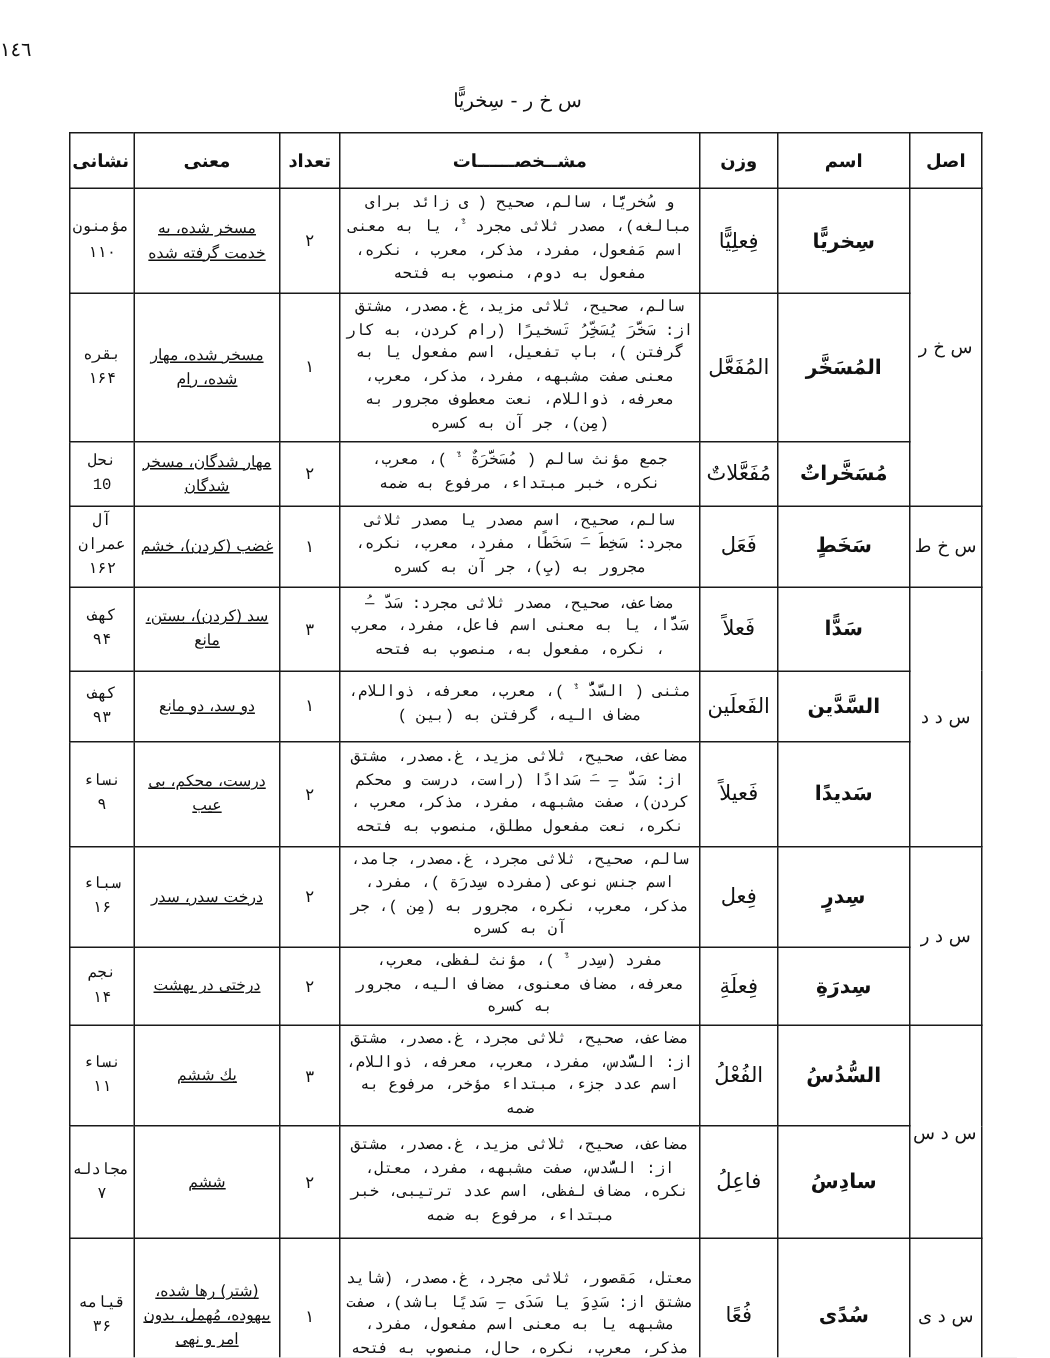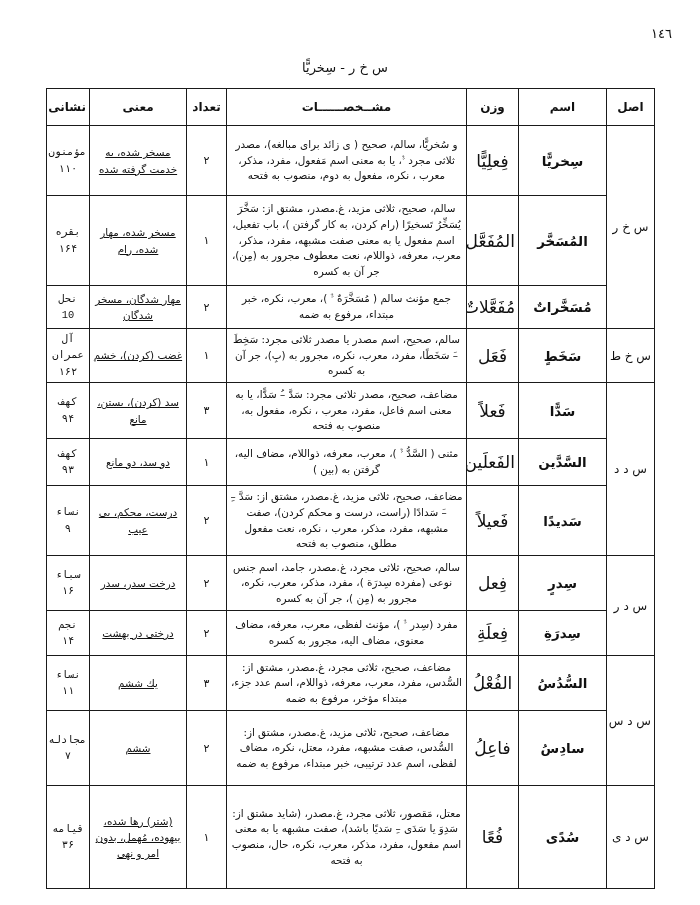--- a/index.html
+++ b/index.html
@@ -7,21 +7,21 @@
     position:relative;
     width:700px;height:905px;
     margin:0 auto;
     background:#ffffff;
     font-family:"DejaVu Sans",sans-serif;
     color:#111;
     overflow:hidden;
   }
   .page-number{
     position:absolute;top:26px;left:0;right:28px;
-    text-align:right;
+    text-align:left;
     font-size:13px;letter-spacing:1px;
   }
   .page-title{
     position:absolute;top:60px;left:0;right:10px;
     text-align:center;
     font-size:13px;font-weight:normal;
   }
   table.concordance{
     position:absolute;top:88px;right:45px;
     width:608px;
@@ -37,22 +37,22 @@
     overflow:hidden;
   }
   th{font-weight:bold;font-size:12px;}
   td.root-cell{
     vertical-align:top;
     padding-top:10px;
     font-size:12px;
     white-space:nowrap;
   }
   td.ism-cell{font-size:13.5px;font-weight:bold;}
-  td.vazn-cell{font-size:17px;}
-  td.specs-cell{font-size:10.4px;line-height:1.5;padding:2px 6px;}
+  td.vazn-cell{font-size:14px;}
+  td.specs-cell{font-size:10.4px;line-height:1.5;padding:2px 6px;font-family:Liberation Mono, monospace;}
   td.count-cell{font-size:11px;}
   td.meaning-cell{font-size:10.4px;line-height:1.55;padding:2px 5px;text-decoration:underline;}
   td.address-cell{font-size:10.4px;line-height:1.55;padding:2px 2px;font-family:Liberation Mono, monospace;}
 </style>
 </head>
 <body>
 
 <div class="page">
 
   <div class="page-number">١٤٦</div>

